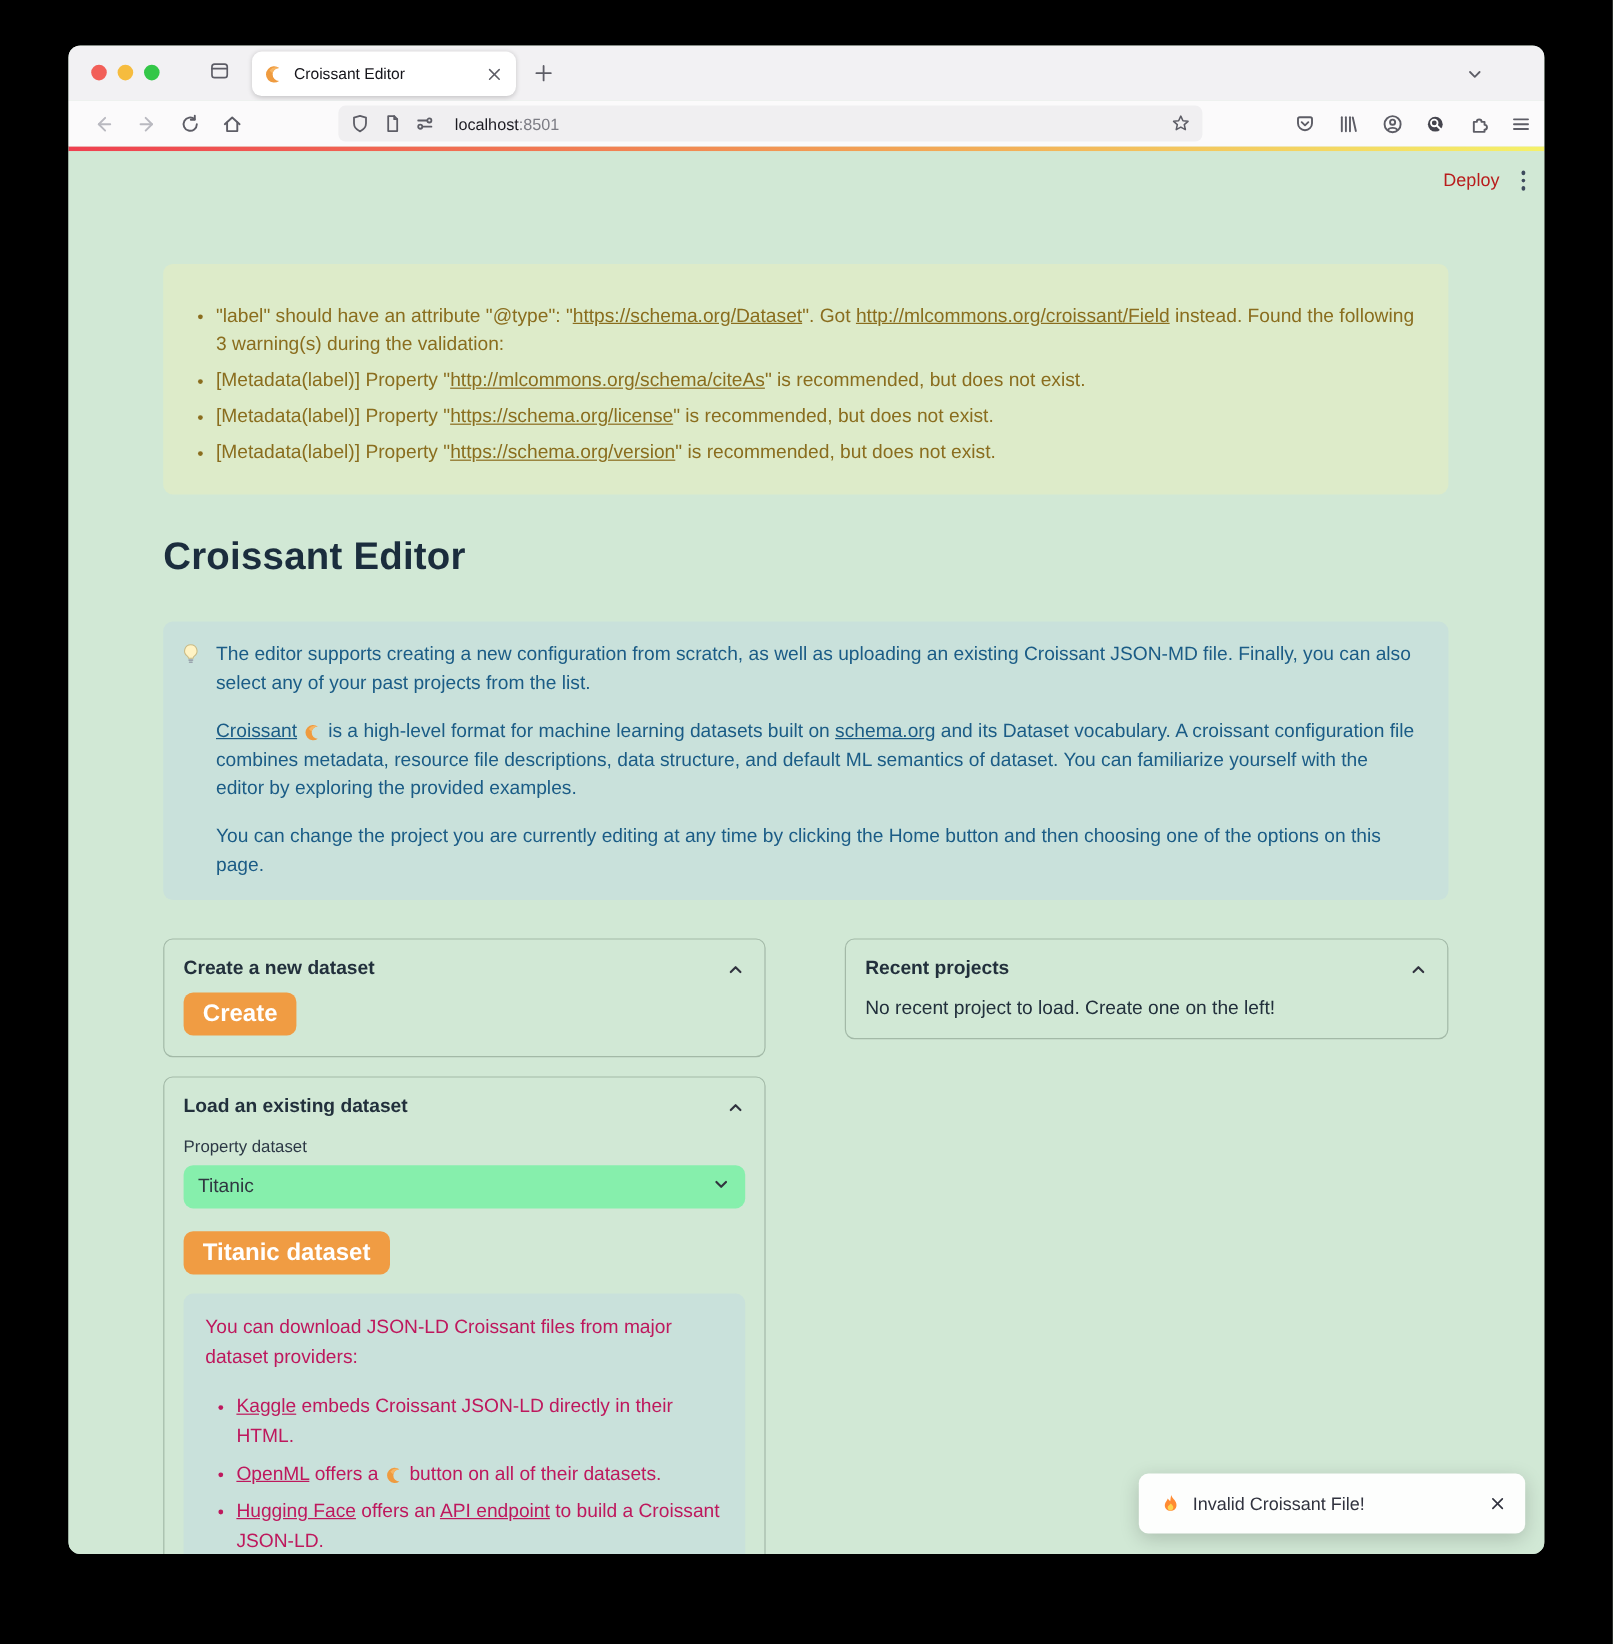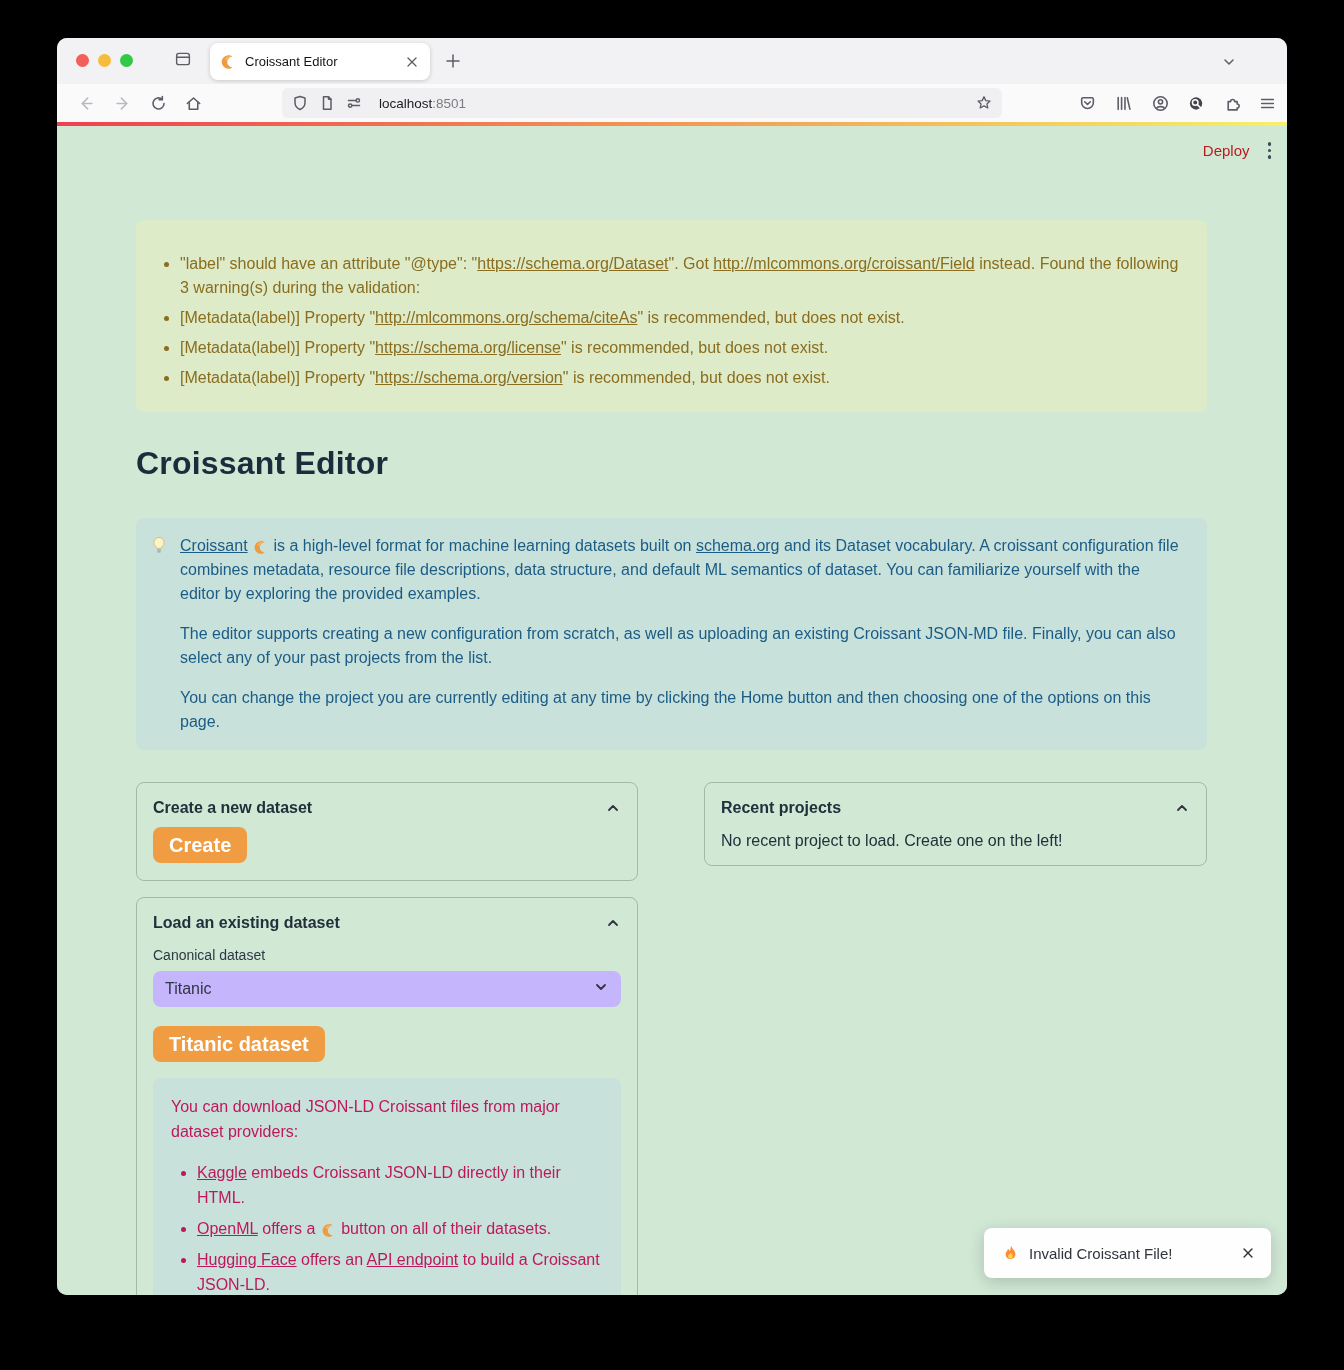--- a/index.html
+++ b/index.html
@@ -50,27 +50,27 @@
   .card-head{display:flex;align-items:center;justify-content:space-between;}
   .card-title{font-size:16px;font-weight:700;color:#22303c;}
   .chev{width:16px;height:16px;flex:0 0 auto;}
   .btn{display:inline-block;background:#f09c43;color:#fff;font-size:20px;font-weight:600;border:none;border-radius:8px;height:36px;padding:0 16px;line-height:36px;cursor:pointer;font-family:inherit;}
   .create-card{height:99px;}
   .create-card .btn{margin-top:10px;}
   .recent-card{height:84px;}
   .recent-body{margin-top:15px;font-size:16px;color:#22303c;}
   .load-card{margin-top:16px;height:430px;}
   .field-label{margin-top:15px;font-size:14px;color:#2c3845;}
-  .select{margin-top:8px;height:36px;background:#c4b5fd;border-radius:8px;display:flex;align-items:center;justify-content:space-between;padding:0 12px;cursor:pointer;}
+  .select{margin-top:8px;height:36px;background:#86efac;border-radius:8px;display:flex;align-items:center;justify-content:space-between;padding:0 12px;cursor:pointer;}
   .select .sel-value{font-size:16px;color:#2f3740;}
   .load-card .btn{margin-top:19px;}
   .small-info{margin-top:16px;background:#c9e1db;border-radius:8px;padding:16px 18px;color:#be185d;font-size:16px;line-height:25px;}
   .small-info ul{margin:16px 0 0 0;padding-left:26px;}
   .small-info li{margin-bottom:6px;}
-  .toast{position:absolute;right:16px;bottom:17px;width:287px;height:50px;background:#fdfefd;border-radius:8px;box-shadow:0 4px 16px rgba(0,0,0,.18);display:flex;align-items:center;padding:0 14px 0 18px;box-sizing:border-box;}
+  .toast{position:absolute;right:16px;bottom:17px;width:322px;height:50px;background:#fdfefd;border-radius:8px;box-shadow:0 4px 16px rgba(0,0,0,.18);display:flex;align-items:center;padding:0 14px 0 18px;box-sizing:border-box;}
   .toast-icon{width:17px;height:17px;margin-right:10px;flex:0 0 auto;}
   .toast-text{font-size:15px;color:#31333f;flex:1;}
   .toast-close{width:18px;height:18px;flex:0 0 auto;display:flex;align-items:center;justify-content:center;cursor:pointer;}
   .inline-icon{display:inline-block;width:15px;height:13px;vertical-align:-2px;margin:0 1px;}
   .inline-icon svg{width:15px;height:15px;display:block;}
 </style>
 </head>
 <body>
 
 <div class="window">
@@ -230,25 +230,25 @@
       </div>
 
       <h1 class="page-title">Croissant Editor</h1>
 
       <div class="big-info">
         <span class="biginfo-icon"><svg viewBox="0 0 16 16" width="100%" height="100%">
               <path d="M8 1.2 a4.6 4.6 0 0 1 2.6 8.4 c-.5.4-.8.9-.9 1.5 h-3.4 c-.1-.6-.4-1.1-.9-1.5 A4.6 4.6 0 0 1 8 1.2 Z" fill="#fff3c4" stroke="#c9ba85" stroke-width="0.8"></path>
               <rect x="6.1" y="11.9" width="3.8" height="1.2" rx="0.6" fill="#9aa4ad"></rect>
               <rect x="6.5" y="13.5" width="3" height="1.1" rx="0.55" fill="#9aa4ad"></rect>
             </svg></span>
+        <p><span>The editor supports creating a new configuration from scratch, as well as uploading an existing Croissant JSON-MD file. Finally, you can also select any of your past projects from the list.</span></p>
         <p><span class="rt-link">Croissant</span><span> </span><span class="inline-icon"><svg viewBox="0 0 16 16" width="100%" height="100%">
                 <path d="M12.6 2.6 A6.8 6.8 0 1 0 12.6 13.4 A5.3 5.3 0 0 1 12.6 2.6 Z" fill="#ef9b3f"></path>
                 <path d="M12.6 2.6 A6.8 6.8 0 0 0 4.6 4.8 L7.2 7.2 A5.3 5.3 0 0 1 12.6 2.6 Z" fill="#f7b563"></path>
               </svg></span><span> is a high-level format for machine learning datasets built on </span><span class="rt-link">schema.org</span><span> and its Dataset vocabulary. A croissant configuration file combines metadata, resource file descriptions, data structure, and default ML semantics of dataset. You can familiarize yourself with the editor by exploring the provided examples.</span></p>
-        <p><span>The editor supports creating a new configuration from scratch, as well as uploading an existing Croissant JSON-MD file. Finally, you can also select any of your past projects from the list.</span></p>
         <p><span>You can change the project you are currently editing at any time by clicking the Home button and then choosing one of the options on this page.</span></p>
       </div>
 
       <div class="cols">
         <div class="col-left">
           <div class="card create-card">
             <div class="card-head">
               <span class="card-title">Create a new dataset</span>
               <span class="chev">
                 <svg class="line-ic" viewBox="0 0 16 16" width="16" height="16" style="stroke:#31333f;stroke-width:1.8">
@@ -261,21 +261,21 @@
 
           <div class="card load-card">
             <div class="card-head">
               <span class="card-title">Load an existing dataset</span>
               <span class="chev">
                 <svg class="line-ic" viewBox="0 0 16 16" width="16" height="16" style="stroke:#31333f;stroke-width:1.8">
                     <polyline points="4,10 8,6 12,10"></polyline>
                   </svg>
               </span>
             </div>
-            <div class="field-label">Canonical dataset</div>
+            <div class="field-label">Property dataset</div>
             <div class="select">
               <span class="sel-value">Titanic</span>
               <span>
                 <svg class="line-ic" viewBox="0 0 16 16" width="16" height="16" style="stroke:#31333f;stroke-width:1.8">
                     <polyline points="4,6 8,10 12,6"></polyline>
                   </svg>
               </span>
             </div>
             <button class="btn">Titanic dataset</button>
             <div class="small-info">

